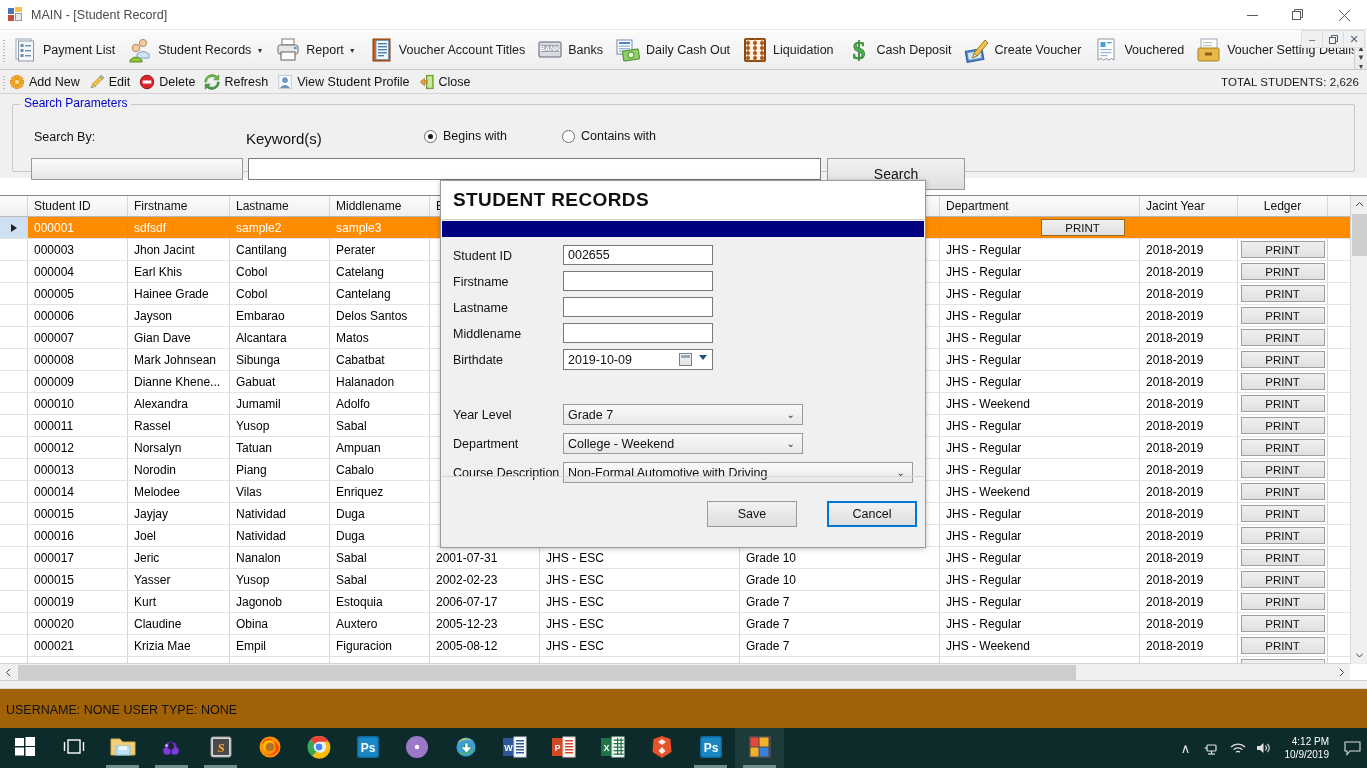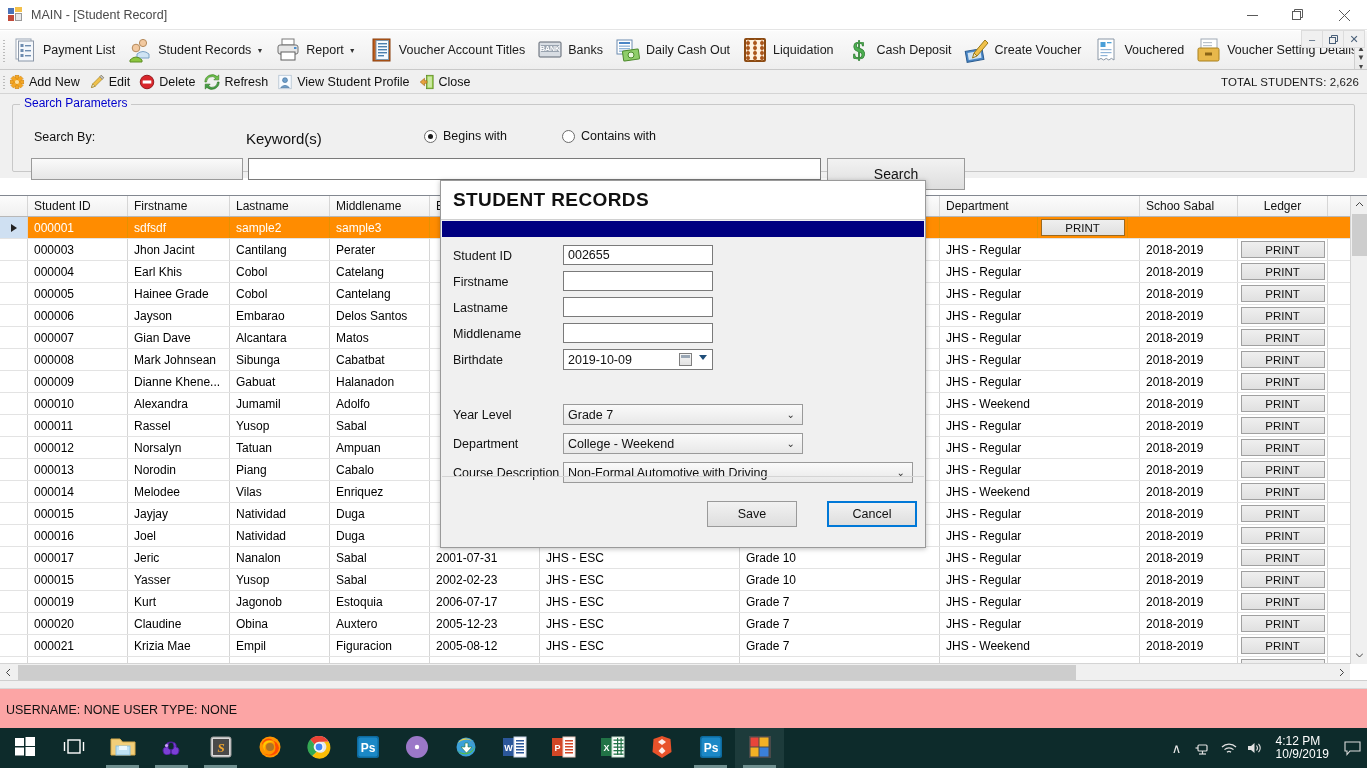--- a/index.html
+++ b/index.html
@@ -167,32 +167,32 @@
   .modal-foot { position:absolute; left:0; right:0; bottom:0; height:58px; }
   .dlg-btn { position:absolute; top:12px; width:90px; height:26px;
              background:linear-gradient(#f2f2f2,#dedede); border:1px solid #9a9a9a;
              display:flex; align-items:center; justify-content:center; font-size:12.5px; color:#111; }
   .dlg-btn.save { right:128px; }
   .dlg-btn.cancel { right:8px; border:2px solid #0078d7; }
 
   
   .statusbar { position:absolute; left:0; top:680px; width:1367px; height:8px; background:#f0f0f0;
                border-top:1px solid #cfcfcf;}
-  .userbar { position:absolute; left:0; top:688px; width:1367px; height:40px; background:#fca5a5;
+  .userbar { position:absolute; left:0; top:688px; width:1367px; height:40px; background:#a16207;
              border-top:1px solid #d8d8d8; display:flex; align-items:flex-start; padding:14px 0 12px 6px;}
   .userbar span { font-size:12.5px; color:#111; }
   .taskbar { position:absolute; left:0; top:728px; width:1367px; height:40px; background:#0d2b2b; }
   .tasks { display:flex; align-items:center; height:40px; }
   .task { width:49px; height:40px; display:flex; align-items:center; justify-content:center; position:relative;}
   .task.active { background:#1d3b3b; }
   .task.open::after { content:""; position:absolute; bottom:0; left:8px; right:8px; height:3px; background:#6f8f8f; }
   .tray { position:absolute; right:0; top:0; height:40px; display:flex; align-items:center; color:#fff; }
   .tray-ico { width:26px; height:40px; display:flex; align-items:center; justify-content:center;
               font-size:13px; color:#e8e8e8; }
-  .clock { text-align:left; font-size:12px; line-height:13px; color:#fff; padding:0 8px; }
+  .clock { text-align:right; font-size:10px; line-height:13px; color:#fff; padding:0 8px; }
   .notif { width:30px; height:40px; display:flex; align-items:center; justify-content:center; color:#e0e0e0;}
 </style>
 </head>
 <body>
 
 <div class="titlebar">
   <div class="tb-icon">
     <div class="winicon">
         <i class="b1"></i>
         <i class="b2"></i>
@@ -442,21 +442,21 @@
       <div class="grow ghead">
         <div class="rowhdr"></div>
         <div class="gh c-sid">Student ID</div>
         <div class="gh c-fn">Firstname</div>
         <div class="gh c-ln">Lastname</div>
         <div class="gh c-mn">Middlename</div>
         <div class="gh c-bd">Birthdate</div>
         <div class="gh c-dep1">Department</div>
         <div class="gh c-yl">Year Level</div>
         <div class="gh c-dep2">Department</div>
-        <div class="gh c-sy">Schoo Sabal</div>
+        <div class="gh c-sy">Jacint Year</div>
         <div class="gh c-led">Ledger</div>
       </div>
       <div class="grow data sel">
         <div class="rowhdr">
           <span class="caret-right"></span>
         </div>
         <div class="gc c-sid">000001</div>
         <div class="gc c-fn">sdfsdf</div>
         <div class="gc c-ln">sample2</div>
         <div class="gc c-mn">sample3</div>

